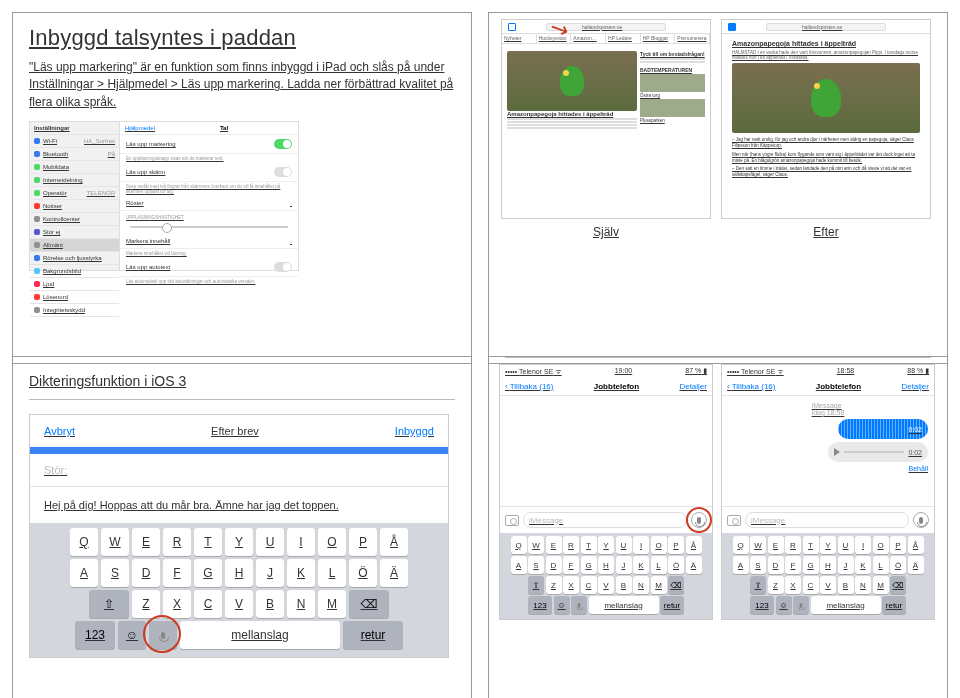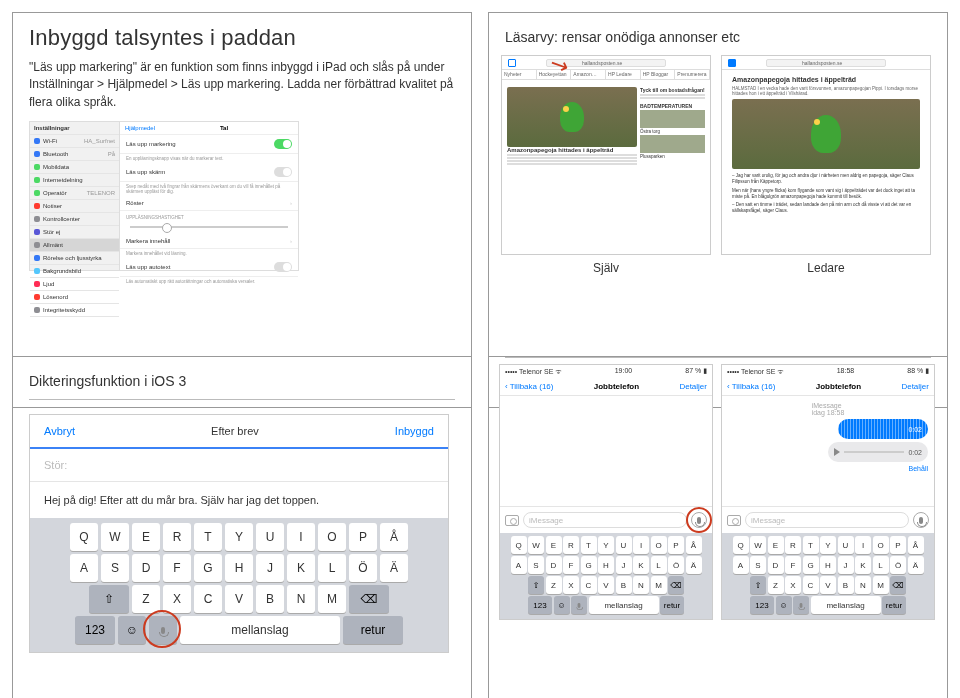--- a/index.html
+++ b/index.html
@@ -1,17 +1,17 @@
 <!DOCTYPE html>
 <html><head>
 <meta charset="utf-8">
 <style>
   * { margin: 0; padding: 0; box-sizing: border-box; }
   body { font-family: -apple-system, BlinkMacSystemFont, "Helvetica Neue", Arial, sans-serif; background: #fff; width: 960px; height: 698px; position: relative; color: #333; }
-  .quad { position: absolute; width: 460px; height: 396px; border: 1px solid #999; }
+  .quad { position: absolute; width: 460px; height: 352px; border: 1px solid #999; text-decoration: underline; }
   .q1 { left: 12px; top: 12px; }
   .q2 { left: 488px; top: 12px; }
   .q3 { left: 12px; top: 356px; }
   .q4 { left: 488px; top: 356px; }
   .title-lg { font-size: 22px; font-weight: 300; margin: 12px 16px 8px; letter-spacing: 0.2px; }
   .body-text { font-size: 12px; font-weight: 300; margin: 0 16px 10px; line-height: 1.45; }
   .body-text b { font-weight: 500; }
   .sub-title { font-size: 14px; font-weight: 300; margin: 16px 16px 10px; }
   
   .settings { margin: 6px 16px 0; width: 270px; border: 1px solid #ddd; display:flex; font-size:6px; height:150px; background:#f7f7f7; }
@@ -40,21 +40,21 @@
   .parrot{width:24px;height:30px;background:#3fa536;border-radius:50% 50% 40% 40%;position:relative}
   .parrot::before{content:'';position:absolute;left:3px;top:4px;width:6px;height:6px;border-radius:50%;background:#fbd24a}
   .news-cols{display:flex;gap:3px;margin-top:3px}
   .col{flex:1}
   .hl{font-weight:700;font-size:6px;margin-bottom:1px}
   .ln{height:2px;background:#ddd;margin:1px 0}
   .thumb{width:100%;height:18px;background:#9fa98c;margin:1px 0}
   .caption{text-align:center;font-size:12px;font-weight:300;margin-top:6px}
   
   .compose{margin:14px 16px 0;border:1px solid #ccc;width:420px;background:#fff;font-size:11px}
-  .compose .hdr{display:flex;justify-content:space-between;padding:10px 14px;border-bottom:2px solid #3b82f6;align-items:center}
+  .compose .hdr{display:flex;justify-content:space-between;padding:10px 14px;border-bottom:7px solid #3b82f6;align-items:center}
   .compose .hdr .blue{color:#007aff;font-weight:400}
   .compose .hdr .center{font-weight:500}
   .compose .subj{padding:10px 14px;color:#bbb;border-bottom:1px solid #e5e5e5}
   .compose .body{padding:12px 14px;min-height:32px}
   .kbd{background:#d3d6dc;padding:5px 3px}
   .krow{display:flex;justify-content:center;gap:3px;margin-bottom:3px}
   .key{background:#fff;border-radius:3px;min-width:28px;height:28px;display:flex;align-items:center;justify-content:center;font-size:12px;box-shadow:0 1px 0 #aaa}
   .key.wide{flex:1;max-width:160px}
   .key.half{min-width:40px}
   .key.gray{background:#aeb3bd;color:#000}
@@ -193,21 +193,20 @@
       <div class="mrow">
           <span>Läs upp autotext</span>
           <span class="toggle" style="background:#ddd"></span>
         </div>
       <div style="padding:2px 6px;font-size:4.5px;color:#999">Läs automatiskt upp rätt autorättningar och automatiska versaler.</div>
     </div>
   </div>
 </div>
 
 <div class="quad q2">
-  <div class="sub-title">Läsarvy: rensar onödiga annonser etc</div>
   <div class="reader-wrap">
     <div>
       <div class="safari">
         <div class="bar">
           <div class="reader-btn"></div>
           <div class="arrow">↘</div>
           <div class="urlbox"><span style="font-size:5px;margin-left:35px;color:#666">hallandsposten.se</span></div>
         </div>
         <div class="tabs">
           <span>Nyheter</span>
@@ -254,36 +253,36 @@
           <div style="font-size:7px;font-weight:600;margin-bottom:3px">Amazonpapegoja hittades i äppelträd</div>
           <div style="font-size:4.5px;color:#666;margin-bottom:3px">HALMSTAD I en vecka hade den varit försvunnen, amazonpapegojan Pippi. I torsdags morse hittades hon i ett äppelträd i Vilshärad.</div>
           <div class="photo" style="height:70px">
               <div class="parrot" style="width:30px;height:38px"></div>
             </div>
           <div style="font-size:4.5px;margin-top:4px;line-height:1.4">– Jag har varit orolig, för jag och andra djur i närheten men aldrig en papegoja, säger Claus Filipsson från Käppetorp.</div>
           <div style="font-size:4.5px;margin-top:2px;line-height:1.4">Men när (hans yngre flicka) kom flygande som vant sig i äppelträdet var det dock inget att ta miste på. En blågulgrön amazonpapegoja hade kommit till besök.</div>
           <div style="font-size:4.5px;margin-top:2px;line-height:1.4">– Den satt en timme i trädet, sedan landade den på min arm och då visste vi att det var en sällskapsfågel, säger Claus.</div>
         </div>
       </div>
-      <div class="caption">Ledare</div>
+      <div class="caption">Efter</div>
     </div>
   </div>
 </div>
 
 <div class="quad q3">
   <div class="sub-title">Dikteringsfunktion i iOS 3</div>
   <div style="height:1px;background:#bbb;margin:0 16px 0"></div>
   <div class="compose">
     <div class="hdr">
       <span class="blue">Avbryt</span>
       <span class="center">Efter brev</span>
       <span class="blue">Inbyggd</span>
     </div>
     <div class="subj">Stör:</div>
-    <div class="body">Hej på dig! Efter att du mår bra. Själv har jag det toppen.</div>
+    <div class="body">Hej på dig! Hoppas att du mår bra. Ämne har jag det toppen.</div>
     <div class="kbd">
       <div class="krow" id="q3r1">
           <span class="key">Q</span>
           <span class="key">W</span>
           <span class="key">E</span>
           <span class="key">R</span>
           <span class="key">T</span>
           <span class="key">Y</span>
           <span class="key">U</span>
           <span class="key">I</span>

